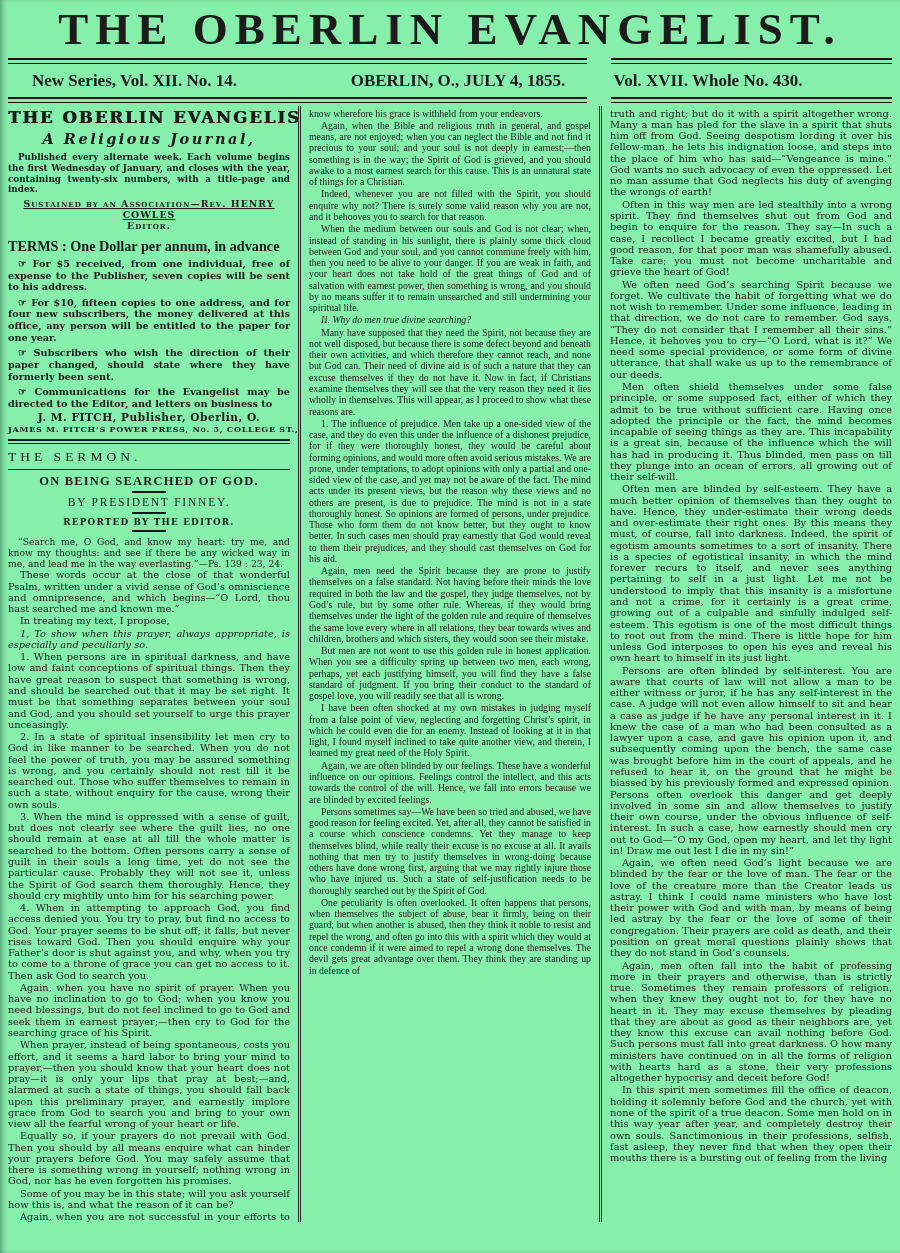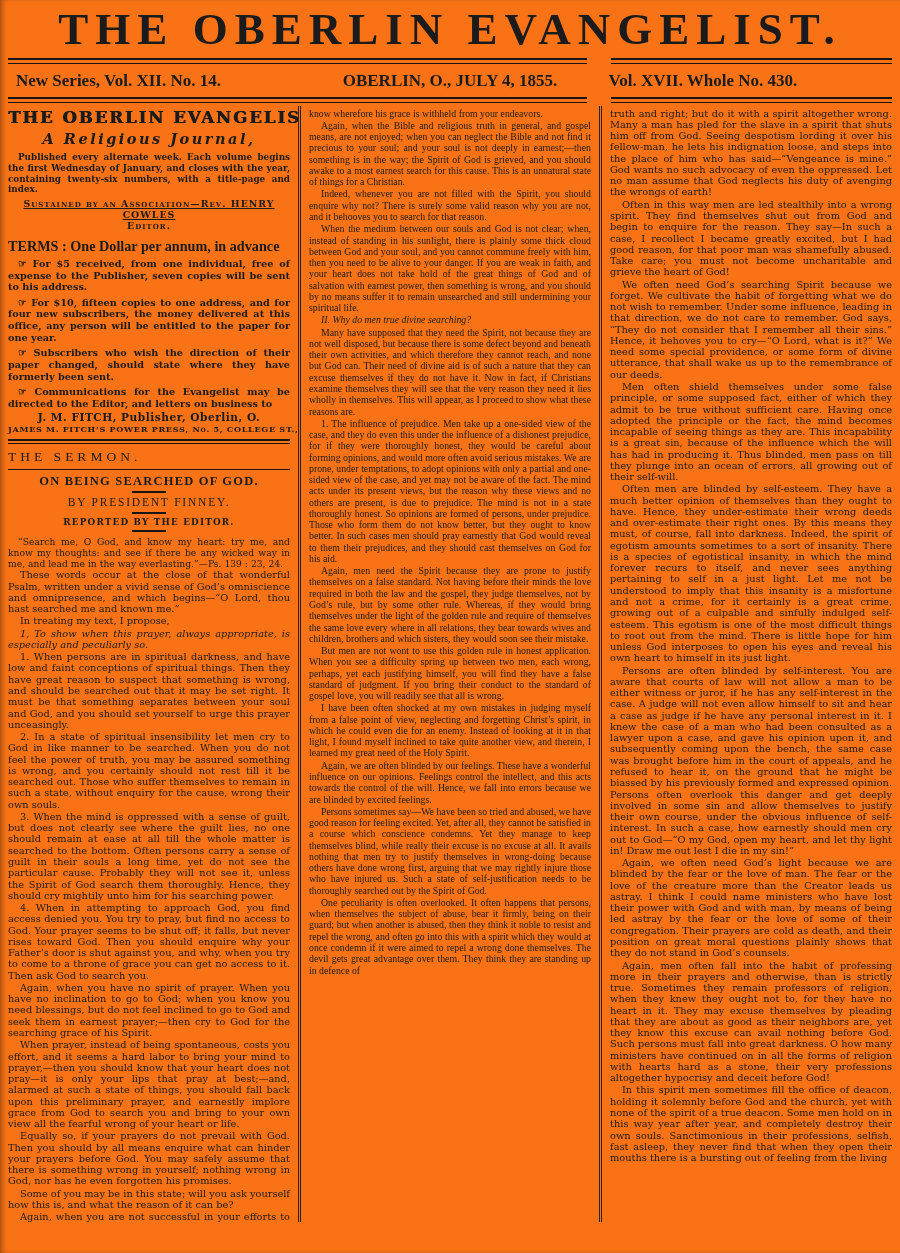--- a/index.html
+++ b/index.html
@@ -1,34 +1,34 @@
 <!DOCTYPE html>
 <html><head>
 <meta charset="utf-8">
 <style>
   html,body { margin:0; padding:0; background:#e9e7e1; }
   .page {
     width:900px; height:1253px; margin:0 auto; position:relative;
-    background:#f97316; color:#1b1b1b; overflow:hidden;
+    background:#86efac; color:#1b1b1b; overflow:hidden;
     font-family:"DejaVu Serif", serif;
     box-shadow: inset 4px 0 6px -3px rgba(0,0,0,.45);
   }
   
   .masthead { padding-top:5px; }
   .np-title {
     text-align:center; font-family:"Liberation Serif", serif;
     font-weight:bold; font-size:45px; letter-spacing:7px; line-height:1.08;
     white-space:nowrap;
   }
   .mh-rule-row { display:flex; justify-content:space-between; margin:4px 8px 0 8px; }
   .rule2 { border-top:2px solid #161616; border-bottom:1px solid #161616; height:3px; }
   .seg-a { width:65.5%; }
   .seg-b { width:31.8%; }
   .dateline {
-    display:flex; align-items:baseline; margin:7px 16px 6px 16px;
+    display:flex; align-items:baseline; margin:7px 16px 6px 32px;
     font-family:"Liberation Serif", serif; font-weight:bold; font-size:17px;
   }
   .dl-left  { flex:1 1 0; text-align:left; }
   .dl-center{ flex:1.15 1 0; text-align:center; }
   .dl-right { flex:1 1 0; text-align:left; }
   
   .columns { display:flex; align-items:stretch; margin-top:3px; height:1116px; }
   .col {
     flex:1 1 0; padding:2px 8px 0 8px; overflow:hidden;
     font-size:9.8px; line-height:1.15; text-align:justify;

